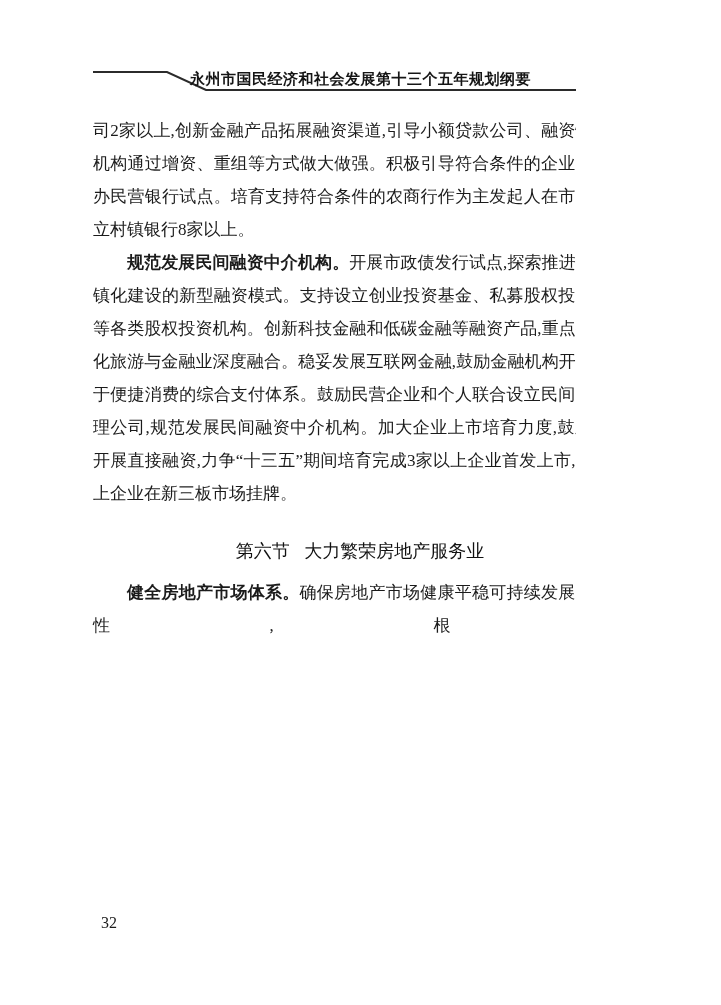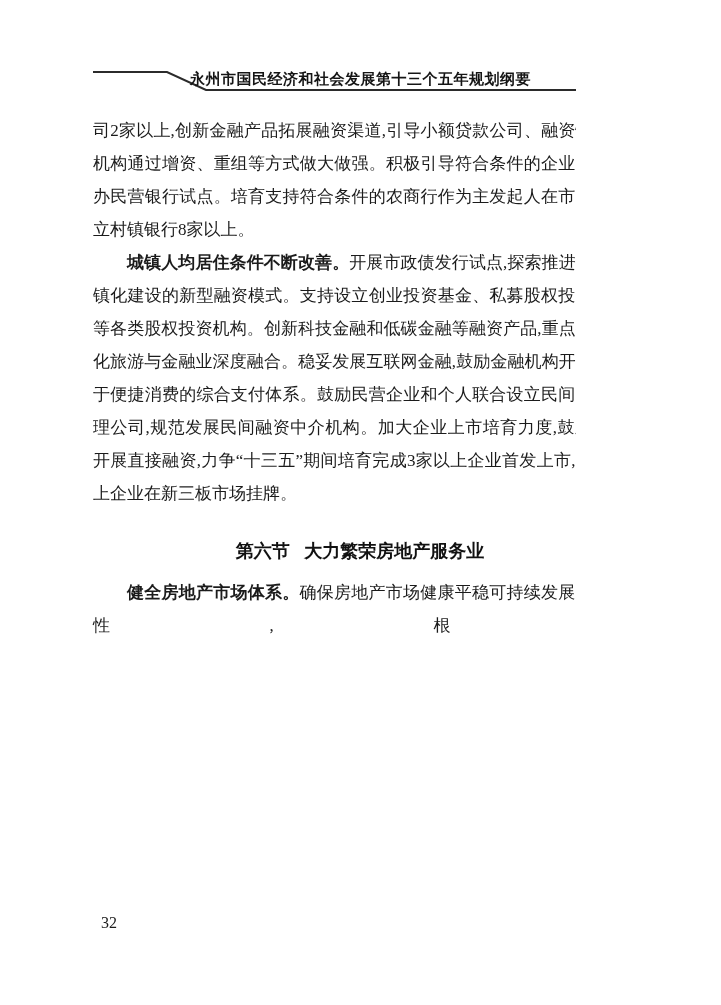--- a/index.html
+++ b/index.html
@@ -59,21 +59,21 @@
     text-indent: 2em;
     word-break: break-all;
   }
   .para.no-indent { text-indent: 0; }
   .para.fill-last { text-align-last: justify; }
   .para b.lead { font-weight: bold; }
   .section-heading {
     margin: 26px 0 10px 0;
     line-height: 30px;
     font-size: 18px;
-    font-weight: bold;
+    font-weight: normal;
     text-align: center;
     color: #111111;
     font-family: "Liberation Sans", "DejaVu Sans", sans-serif;
   }
   .section-heading .sec-label { margin-right: 0.8em; }
   .page-number {
     position: absolute;
     left: 101px;
     top: 914px;
     font-size: 16px;
@@ -90,21 +90,21 @@
   </svg>
 
   <div class="header-title">永州市国民经济和社会发展第十三个五年规划纲要</div>
 
   <div class="page-edge"></div>
 
   <div class="content">
 
     <p class="para no-indent"><b class="lead"></b><span>司2家以上,创新金融产品拓展融资渠道,引导小额贷款公司、融资性担保机构通过增资、重组等方式做大做强。积极引导符合条件的企业争取开办民营银行试点。培育支持符合条件的农商行作为主发起人在市内外设立村镇银行8家以上。</span></p>
 
-    <p class="para"><b class="lead">城镇人均居住条件不断改善。</b><span>开展市政债发行试点,探索推进新型城镇化建设的新型融资模式。支持设立创业投资基金、私募股权投资基金等各类股权投资机构。创新科技金融和低碳金融等融资产品,重点推进文化旅游与金融业深度融合。稳妥发展互联网金融,鼓励金融机构开发有助于便捷消费的综合支付体系。鼓励民营企业和个人联合设立民间资本管理公司,规范发展民间融资中介机构。加大企业上市培育力度,鼓励企业开展直接融资,力争“十三五”期间培育完成3家以上企业首发上市,10家以上企业在新三板市场挂牌。</span></p>
+    <p class="para"><b class="lead">规范发展民间融资中介机构。</b><span>开展市政债发行试点,探索推进新型城镇化建设的新型融资模式。支持设立创业投资基金、私募股权投资基金等各类股权投资机构。创新科技金融和低碳金融等融资产品,重点推进文化旅游与金融业深度融合。稳妥发展互联网金融,鼓励金融机构开发有助于便捷消费的综合支付体系。鼓励民营企业和个人联合设立民间资本管理公司,规范发展民间融资中介机构。加大企业上市培育力度,鼓励企业开展直接融资,力争“十三五”期间培育完成3家以上企业首发上市,10家以上企业在新三板市场挂牌。</span></p>
 
     <h2 class="section-heading"><span class="sec-label">第六节</span><span>大力繁荣房地产服务业</span></h2>
 
 
 
     <p class="para fill-last"><b class="lead">健全房地产市场体系。</b><span>确保房地产市场健康平稳可持续发展、规范性,根据</span></p>
 
   </div>
 
   <div class="page-number">32</div>

